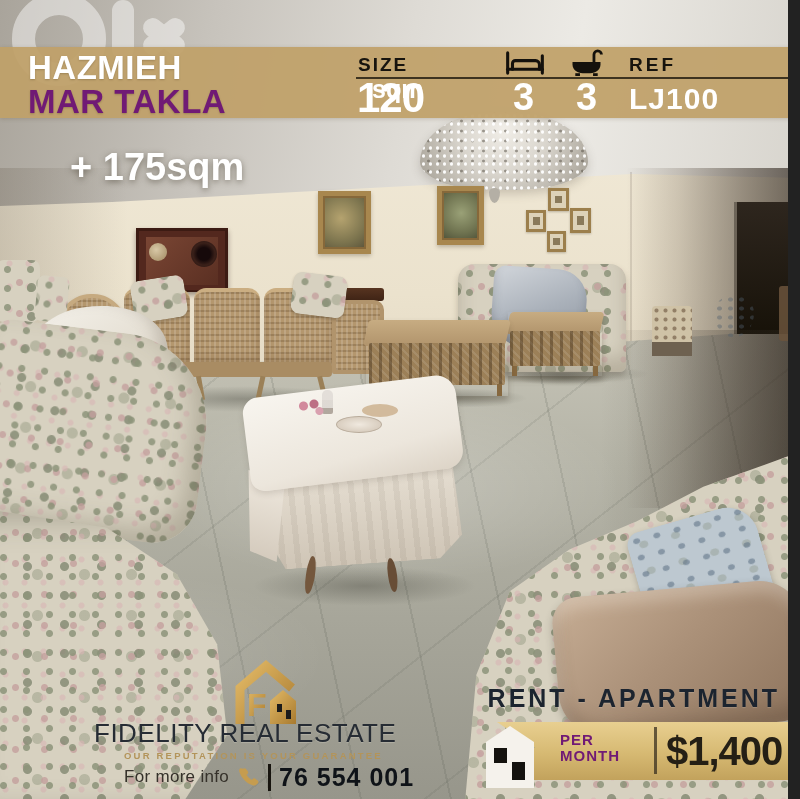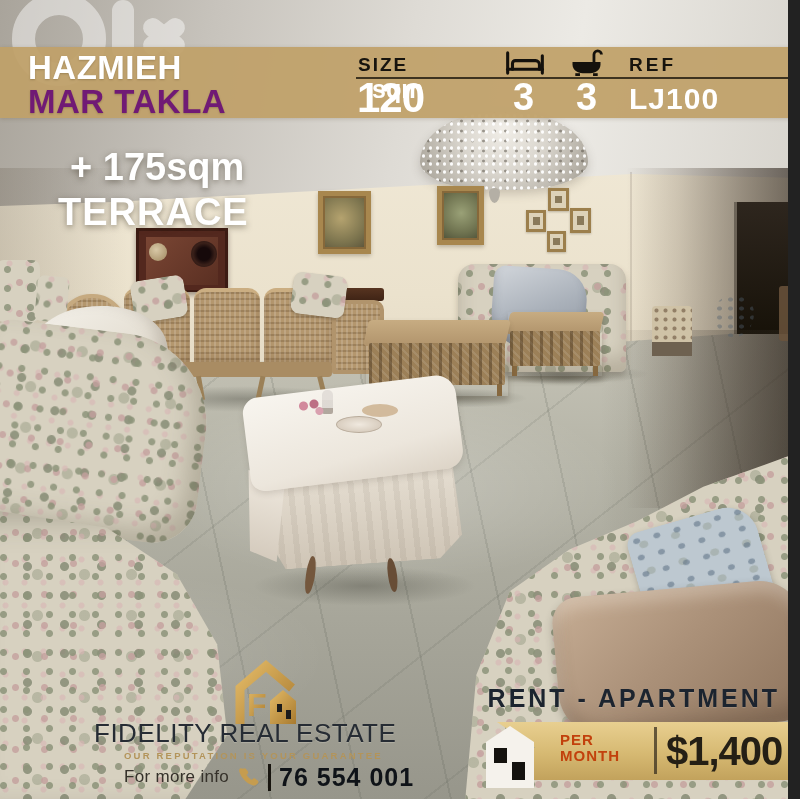--- a/index.html
+++ b/index.html
@@ -224,21 +224,21 @@
 
   .rent-type{right:8px;top:684px;font-size:25px;font-weight:bold;color:#1c242f;letter-spacing:3px;
     white-space:nowrap;text-shadow:0 1px 1px rgba(235,230,220,.2);}
   .ribbon{left:497px;top:722px;width:303px;height:58px;
     background:linear-gradient(180deg,#e8cf90 0%,#d6b972 55%,#c2a25c 100%);
     clip-path:polygon(0 0,100% 0,100% 100%,0 100%,12.5% 44%);}
   .ribbon-icon{left:486px;top:726px;width:48px;height:62px;
     clip-path:polygon(50% 0,100% 26%,100% 100%,0 100%,0 26%);background:#f5f2ec;}
   .ribbon-icon .win1{left:8px;top:22px;width:13px;height:15px;background:#14120e;}
   .ribbon-icon .win2{left:26px;top:36px;width:13px;height:18px;background:#14120e;}
-  .per-label{left:560px;top:732px;font-size:15px;font-weight:bold;color:#c2410c;
+  .per-label{left:560px;top:732px;font-size:15px;font-weight:bold;color:#701a75;
     line-height:16px;letter-spacing:1px;}
   .per-label span{position:static;display:block;}
   .price-bar{left:654px;top:727px;width:3px;height:47px;background:rgba(58,48,32,.75);}
   .price{left:666px;top:722px;height:58px;line-height:58px;font-size:40px;font-weight:bold;
     color:#241f15;letter-spacing:-1px;white-space:nowrap;}
 </style>
 </head>
 <body>
 
 <div class="canvas">
@@ -371,21 +371,20 @@
       <rect x="24" y="27" width="5" height="3" fill="#14110c"></rect>
     </svg>
     <div class="bath-count">3</div>
 
     <div class="ref-label">REF</div>
     <div class="ref-value">LJ100</div>
   </div>
 
   <div class="terrace">
     <div class="terrace-1">+ 175sqm</div>
-    <div class="terrace-2">TERRACE</div>
   </div>
 
   <svg class="brand-logo" viewBox="0 0 74 76">
     <defs>
       <linearGradient id="gg" x1="0" y1="0" x2="1" y2="1">
         <stop offset="0" stop-color="#e3ba67"></stop>
           <stop offset="1" stop-color="#a87a2f"></stop>
       </linearGradient>
     </defs>
     <path d="M14 72 V36 L40 14 L66 36" fill="none" stroke="url(#gg)" stroke-width="9"></path>

